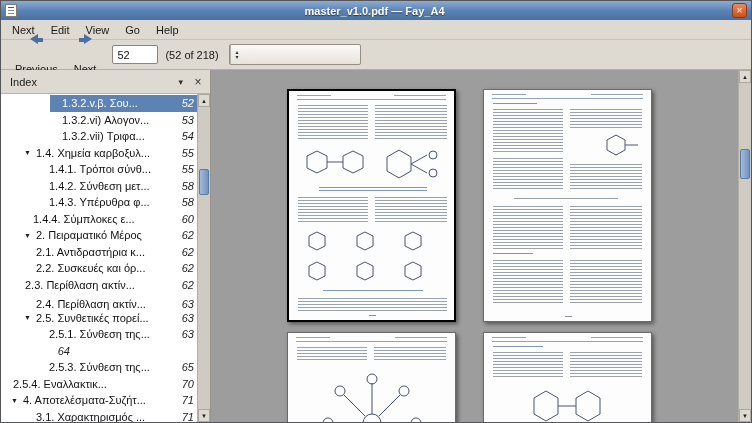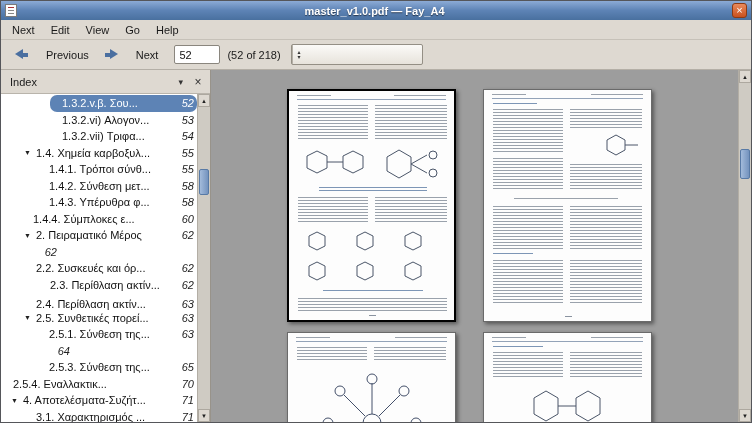--- a/index.html
+++ b/index.html
@@ -35,21 +35,21 @@
     display: flex; align-items: center; padding-left: 3px; font-size: 11px; color:#1a1a1a;
   }
   .menu-item { padding: 2px 8px; }
 
   
   .toolbar {
     height: 30px; flex: 0 0 30px; background: #ded9d1;
     border-bottom: 1px solid #b4afa6;
     display: flex; align-items: center; padding: 0 6px; font-size: 11px; color:#1a1a1a;
   }
-  .tb-btn { display: flex; align-items: center; gap: 18px; padding: 4px 8px; border-radius: 3px; }
+  .tb-btn { display: flex; align-items: center; gap: 18px; padding: 4px 8px; border-radius: 3px; flex-direction: column; }
   .arr { position: relative; width: 13px; height: 11px; display: inline-block; }
   .arr::before { content:""; position:absolute; top:0; width:0; height:0; border-top:5.5px solid transparent; border-bottom:5.5px solid transparent; }
   .arr::after  { content:""; position:absolute; top:3.5px; width:5px; height:4px; background:#4a6fa0; }
   .arr-left::before  { left:0; border-right:8px solid #4a6fa0; }
   .arr-left::after   { right:0; }
   .arr-right::before { right:0; border-left:8px solid #4a6fa0; }
   .arr-right::after  { left:0; }
 
   .page-input {
     width: 46px; height: 19px; margin-left: 8px;
@@ -78,21 +78,21 @@
     height: 24px; flex: 0 0 24px; background: #ded9d1; border-bottom: 1px solid #b9b4ab;
     display: flex; align-items: center; padding: 0 3px; font-size: 11px; color:#1a1a1a;
   }
   .index-combo { flex: 1; display: flex; align-items: center; justify-content: space-between; padding: 0 6px; }
   .index-chevron { font-size: 9px; color: #333; }
   .sidebar-close { width: 18px; text-align: center; font-size: 12px; color: #333; }
 
   .sidebar-body { flex: 1; display: flex; overflow: hidden; }
   .toc { flex: 1; overflow: hidden; font-size: 11px; padding-top: 1px; }
   .toc-row { display: flex; align-items: stretch; height: 16.5px; }
-  .row-inner { flex: 1; display: flex; align-items: center; padding-right: 3px; overflow: hidden; border-radius: 7px; }
+  .row-inner { flex: 1; display: flex; align-items: center; padding-right: 3px; overflow: hidden; }
   .expander { width: 12px; flex: 0 0 12px; font-size: 7px; color: #222; text-align: left; }
   .toc-label { flex: 1; overflow: hidden; white-space: nowrap; text-overflow: ellipsis; color: #111; }
   .toc-page { margin-left: 5px; font-style: italic; color: #222; min-width: 16px; text-align: right; }
   .toc-row.selected .row-inner { background: #5d83b5; }
   .toc-row.selected .toc-label, .toc-row.selected .toc-page, .toc-row.selected .expander { color: #fff; }
 
   
   .scrollbar { width: 13px; flex: 0 0 13px; background: #cfcbc3; border-left: 1px solid #b3aea5; display: flex; flex-direction: column; }
   .sb-btn { height: 13px; flex: 0 0 13px; background: #ded9d1; border: 1px solid #ada89f; display: flex; align-items: center; justify-content: center; font-size: 6px; color: #222; }
   .sb-track { flex: 1; position: relative; }
@@ -226,31 +226,32 @@
             <div class="toc-row" style="padding-left: 23px;">
               <div class="row-inner">
                 <span class="expander">▼</span>
                 <span class="toc-label">2. Πειραματικό Μέρος</span>
                 <span class="toc-page">62</span>
               </div>
             </div>
             <div class="toc-row" style="padding-left: 23px;">
               <div class="row-inner">
                 <span class="expander"></span>
+                <span class="toc-label">2.1. Αντιδραστήρια κ...</span>
                 <span class="toc-page">62</span>
               </div>
             </div>
             <div class="toc-row" style="padding-left: 23px;">
               <div class="row-inner">
                 <span class="expander"></span>
                 <span class="toc-label">2.2. Συσκευές και όρ...</span>
                 <span class="toc-page">62</span>
               </div>
             </div>
-            <div class="toc-row" style="padding-left: 37px;">
+            <div class="toc-row" style="padding-left: 12px;">
               <div class="row-inner">
                 <span class="expander"></span>
                 <span class="toc-label">2.3. Περίθλαση ακτίν...</span>
                 <span class="toc-page">62</span>
               </div>
             </div>
             <div class="toc-row" style="padding-left: 23px; align-items: flex-end;">
               <div class="row-inner">
                 <span class="expander"></span>
                 <span class="toc-label">2.4. Περίθλαση ακτίν...</span>

